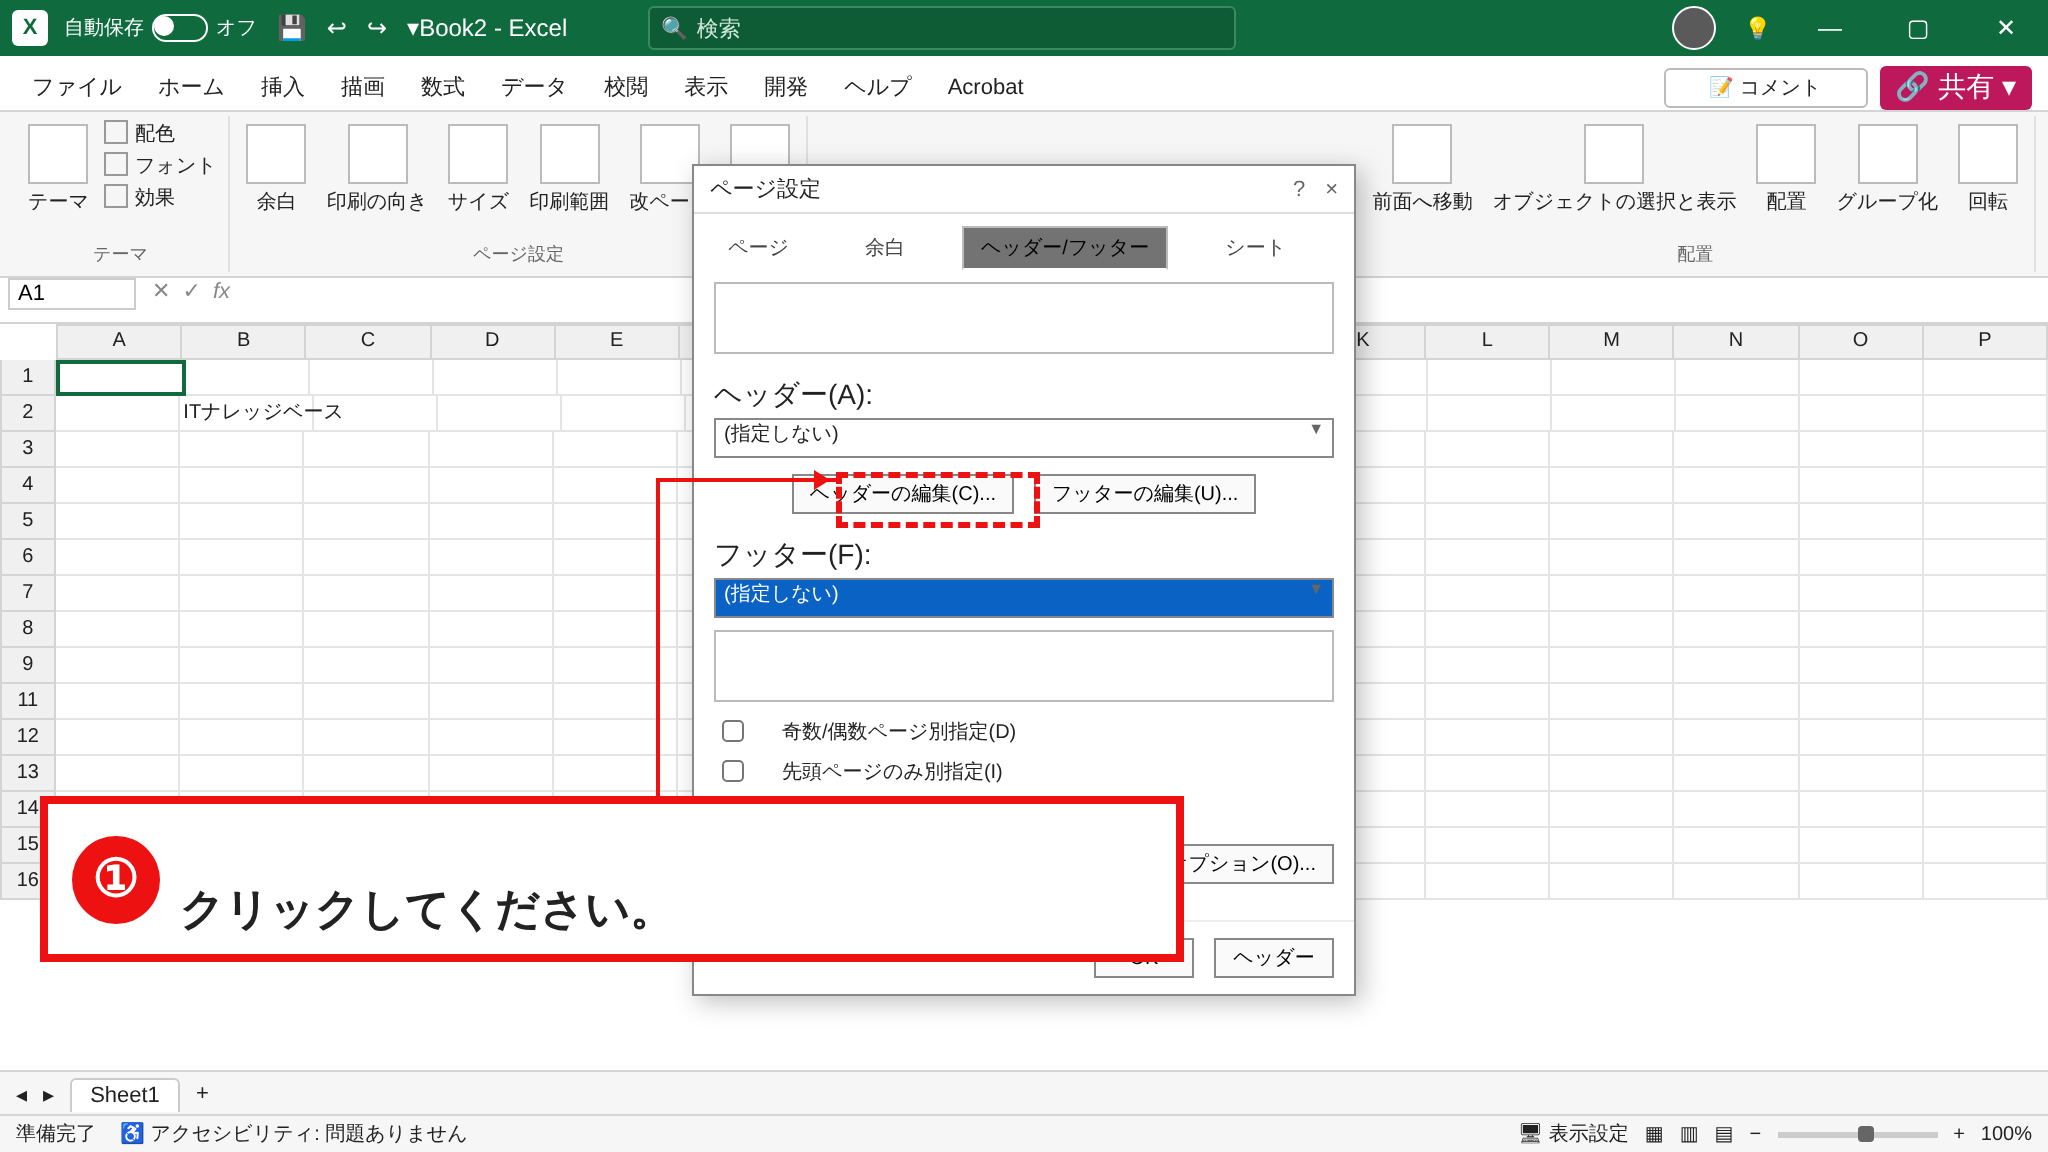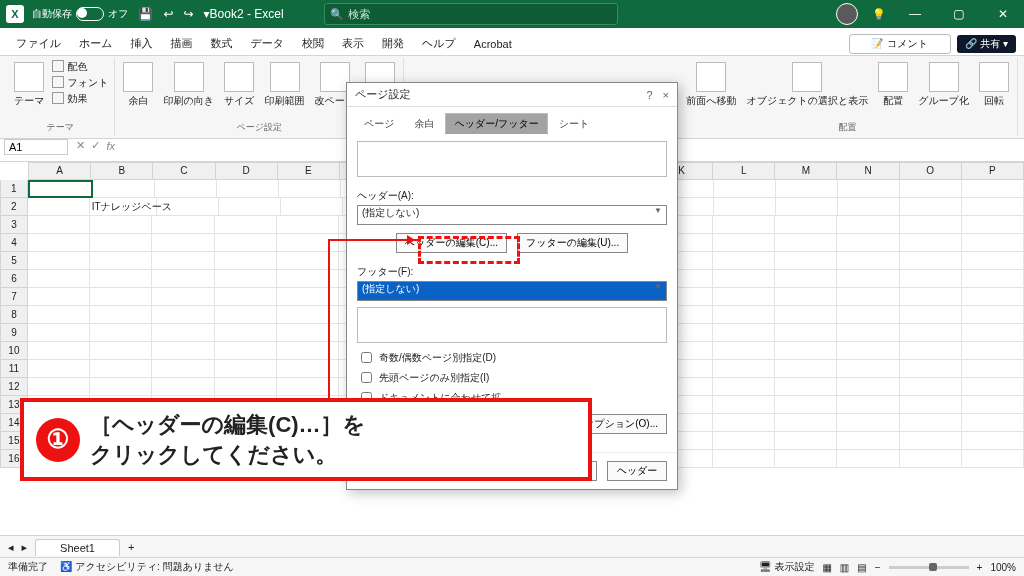--- a/index.html
+++ b/index.html
@@ -13,21 +13,21 @@
 .doc-title{font-size:12px}
 .search-box{flex:0 0 280px;margin-left:40px;background:#0d5c35;border:1px solid #3a8a5f;border-radius:3px;height:20px;display:flex;align-items:center;padding:0 6px;color:#cfe8d8}
 .titlebar-right{margin-left:auto;display:flex;gap:14px;align-items:center}
 .avatar{width:20px;height:20px;border-radius:50%;background:#5a5a5a;border:1px solid #fff}
 .win-btn{width:30px;text-align:center;font-size:12px}
 .tabs{display:flex;gap:2px;padding:4px 8px 0;background:#fff;border-bottom:1px solid #d4d4d4;align-items:center}
 .tab{padding:4px 8px;font-size:11px;cursor:pointer}
 .tab.active{border-bottom:2px solid #0f6b3e;color:#0f6b3e}
 .tabs-right{margin-left:auto;display:flex;gap:6px;align-items:center}
 .comment-btn{border:1px solid #bbb;border-radius:3px;padding:2px 22px;font-size:10px}
-.share-btn{background:#0f172a;color:#fff;border-radius:3px;padding:2px 8px;font-size:10px}
+.share-btn{background:#be185d;color:#fff;border-radius:3px;padding:2px 8px;font-size:14px}
 .ribbon{display:flex;background:#f6f6f6;border-bottom:1px solid #d4d4d4;height:78px;padding:2px 6px}
 .rgroup{display:flex;flex-direction:column;align-items:center;border-right:1px solid #e0e0e0;padding:2px 6px}
 .rgroup .row{display:flex;gap:6px;align-items:flex-start}
 .rbtn{display:flex;flex-direction:column;align-items:center;gap:2px;font-size:10px;padding:2px;min-width:28px}
 .rbtn .ic{width:22px;height:22px;border:1px solid #bbb;background:#fff}
 .rbtn.large .ic{width:28px;height:28px}
 .rgroup-label{font-size:9px;color:#666;margin-top:auto}
 .small-list{display:flex;flex-direction:column;gap:2px;font-size:10px}
 .small-list div{display:flex;align-items:flex-start;gap:3px}
 .small-list .sw{width:10px;height:10px;border:1px solid #999}
@@ -38,41 +38,41 @@
 .grid-area{position:relative;background:#fff}
 .col-headers{display:flex;margin-left:28px}
 .col-headers div{width:62px;border:1px solid #d4d4d4;border-left:none;text-align:center;font-size:10px;background:#f0f0f0;height:16px;line-height:16px}
 .col-headers div:first-child{border-left:1px solid #d4d4d4}
 .rows{}
 .row-line{display:flex;height:18px}
 .row-hdr{width:28px;border:1px solid #d4d4d4;border-top:none;text-align:center;font-size:10px;background:#f0f0f0;line-height:18px}
 .cell{width:62px;border-right:1px solid #e4e4e4;border-bottom:1px solid #e4e4e4;font-size:10px;padding:0 2px;line-height:18px;white-space:nowrap}
 .cell.sel{border:2px solid #0f6b3e;line-height:16px}
 .sheet-tabs{position:absolute;bottom:18px;left:0;right:0;height:22px;background:#f6f6f6;border-top:1px solid #d4d4d4;display:flex;align-items:center;padding:0 8px;gap:8px;font-size:11px}
-.sheet-tab{background:#fff;border:1px solid #ccc;border-bottom:none;padding:2px 24px;border-radius:3px 3px 0 0}
+.sheet-tab{background:#fff;border:1px solid #ccc;border-bottom:none;padding:2px 9px;border-radius:3px 3px 0 0}
 .statusbar{position:absolute;bottom:0;left:0;right:0;height:18px;background:#f6f6f6;border-top:1px solid #d4d4d4;display:flex;align-items:center;padding:0 8px;font-size:10px;gap:12px}
 .statusbar .right{margin-left:auto;display:flex;align-items:center;gap:8px}
 .zoom-slider{width:80px;height:3px;background:#ccc;position:relative}
 .zoom-slider::after{content:"";position:absolute;width:8px;height:8px;background:#666;top:-3px;left:50%;border-radius:2px}
 
 .dialog{position:absolute;top:82px;left:346px;width:330px;background:#fff;border:1px solid #888;box-shadow:3px 3px 12px rgba(0,0,0,.25);font-size:11px}
 .dialog-title{display:flex;align-items:center;padding:4px 8px;border-bottom:1px solid #ddd}
 .dialog-title .dt-right{margin-left:auto;display:flex;gap:10px;color:#666}
-.dialog-tabs{display:flex;gap:2px;padding:6px 8px 0}
+.dialog-tabs{display:flex;gap:20px;padding:6px 8px 0}
 .dtab{padding:3px 8px;border:1px solid transparent;font-size:10px;color:#444}
-.dtab.active{border:1px solid #bbb;border-bottom:1px solid #fff;background:#a3a3a3;color:#000}
+.dtab.active{border:1px solid #bbb;border-bottom:1px solid #fff;background:#737373;color:#000}
 .dialog-body{padding:6px 10px 10px}
 .preview{border:1px solid #bbb;height:34px;margin-bottom:6px}
-.lbl{font-size:10px;margin:12px 0 2px}
+.lbl{font-size:14px;margin:12px 0 2px}
 .combo{border:1px solid #888;height:18px;display:flex;padding:0 4px;font-size:10px;position:relative}
 .combo .dd{margin-left:auto;color:#666;font-size:8px}
 .combo.sel{background:#0a62c4;color:#fff}
 .btn-row{display:flex;gap:10px;justify-content:center;margin:8px 0}
 .dlg-btn{border:1px solid #888;background:#fafafa;padding:2px 8px;font-size:10px}
-.chk{display:flex;align-items:center;gap:4px;font-size:10px;margin:3px 0}
+.chk{display:flex;align-items:center;gap:16px;font-size:10px;margin:3px 0}
 .chk input{width:11px;height:11px}
 .dialog-footer{display:flex;gap:10px;justify-content:flex-end;padding:8px 10px;border-top:1px solid #eee}
 
 .red-box-target{position:absolute;border:3px dashed #e11;top:236px;left:418px;width:96px;height:22px;pointer-events:none}
 .red-arrow{position:absolute;top:239px;left:328px;width:90px;height:2px;background:#e11;pointer-events:none}
 .red-arrow::after{content:"";position:absolute;right:-2px;top:-4px;border:5px solid transparent;border-left:8px solid #e11}
 .red-arrow-v{position:absolute;top:239px;left:328px;width:2px;height:170px;background:#e11;pointer-events:none}
 .callout{position:absolute;top:398px;left:20px;width:540px;border:4px solid #e11;background:#fff;padding:8px 12px;display:flex;align-items:center;gap:10px}
 .callout .num{width:44px;height:44px;border-radius:50%;background:#e11;color:#fff;font-size:26px;display:flex;align-items:center;justify-content:center;font-weight:bold}
 .callout .txt{font-size:22px;line-height:1.35;font-weight:600}
@@ -400,39 +400,20 @@
         <div class="cell"></div>
         <div class="cell"></div>
         <div class="cell"></div>
         <div class="cell"></div>
         <div class="cell"></div>
         <div class="cell"></div>
         <div class="cell"></div>
         <div class="cell"></div>
       </div>
       <div class="row-line">
-        <div class="row-hdr">10</div>
-        <div class="cell"></div>
-        <div class="cell"></div>
-        <div class="cell"></div>
-        <div class="cell"></div>
-        <div class="cell"></div>
-        <div class="cell"></div>
-        <div class="cell"></div>
-        <div class="cell"></div>
-        <div class="cell"></div>
-        <div class="cell"></div>
-        <div class="cell"></div>
-        <div class="cell"></div>
-        <div class="cell"></div>
-        <div class="cell"></div>
-        <div class="cell"></div>
-        <div class="cell"></div>
-      </div>
-      <div class="row-line">
         <div class="row-hdr">11</div>
         <div class="cell"></div>
         <div class="cell"></div>
         <div class="cell"></div>
         <div class="cell"></div>
         <div class="cell"></div>
         <div class="cell"></div>
         <div class="cell"></div>
         <div class="cell"></div>
         <div class="cell"></div>
@@ -595,21 +576,21 @@
     <button class="dlg-btn" style="min-width:60px">ヘッダー</button>
   </div>
 </div>
 
 <div class="red-arrow-v"></div>
 <div class="red-arrow"></div>
 <div class="red-box-target"></div>
 <div class="callout">
   <div class="num">①</div>
   <div class="txt">
-    <span>［ヘッダーの編集(C)…］を</span><br>
+    <br>
     <span>クリックしてください。</span>
   </div>
 </div>
 
 <div class="sheet-tabs">
   <span>◂</span>
   <span>▸</span>
   <div class="sheet-tab">Sheet1</div>
   <span>+</span>
 </div>

